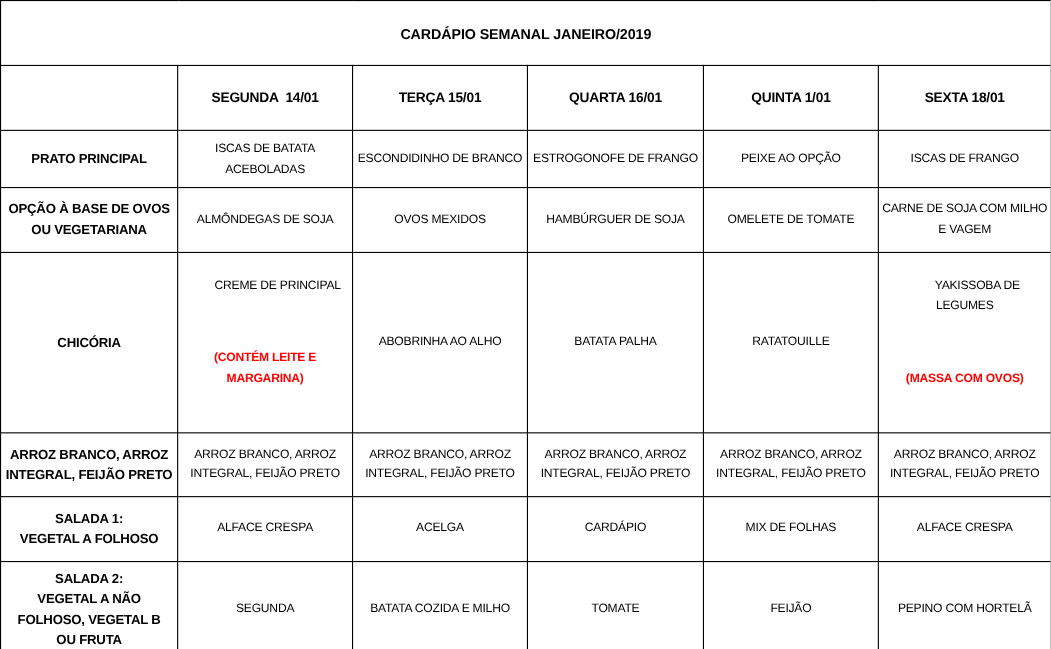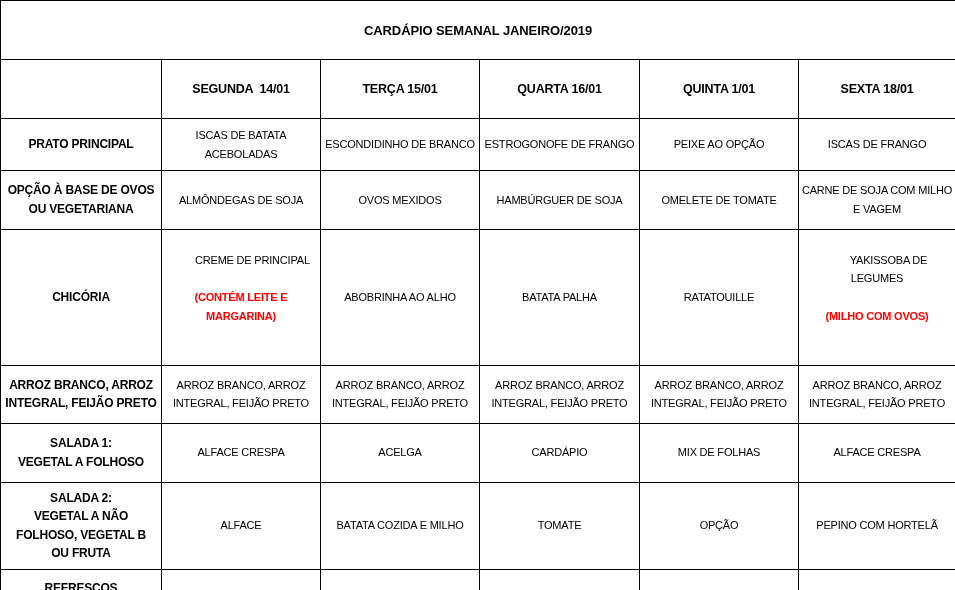--- a/index.html
+++ b/index.html
@@ -48,20 +48,21 @@
   }
   td.cell {
     font-size: 11px;
     letter-spacing: -0.2px;
     line-height: 1.7;
     padding: 2px 2px;
   }
   td.cell .note {
     color: #FF0000;
     font-weight: bold;
+    margin-top: 28px;
   }
   tr.h59 { height: 59px; margin-top: 43px; }
   tr.h63 { height: 52px; }
   tr.h66 { height: 66px; }
   tr.h58 { height: 58px; }
   tr.h87 { height: 87px; }
   tr.h37 { height: 37px; }
 </style>
 </head>
 <body>
@@ -117,21 +118,21 @@
       <td class="cell">
         <span>CREME DE PRINCIPAL</span>
         <div class="note">(CONTÉM LEITE E
 MARGARINA)</div>
       </td>
       <td class="cell"><span>ABOBRINHA AO ALHO</span></td>
       <td class="cell"><span>BATATA PALHA</span></td>
       <td class="cell"><span>RATATOUILLE</span></td>
       <td class="cell">
         <span>YAKISSOBA DE LEGUMES</span>
-        <div class="note">(MILHO COM OVOS)</div>
+        <div class="note">(MASSA COM OVOS)</div>
       </td>
     </tr>
 
     <tr class="h58">
       <th class="cat">ARROZ BRANCO, ARROZ
 INTEGRAL, FEIJÃO PRETO</th>
       <td class="cell"><span>ARROZ BRANCO, ARROZ
 INTEGRAL, FEIJÃO PRETO</span></td>
       <td class="cell"><span>ARROZ BRANCO, ARROZ
 INTEGRAL, FEIJÃO PRETO</span></td>
@@ -151,24 +152,24 @@
       <td class="cell"><span>CARDÁPIO</span></td>
       <td class="cell"><span>MIX DE FOLHAS</span></td>
       <td class="cell"><span>ALFACE CRESPA</span></td>
     </tr>
 
     <tr class="h87">
       <th class="cat">SALADA 2:
 VEGETAL A NÃO
 FOLHOSO, VEGETAL B
 OU FRUTA</th>
-      <td class="cell"><span>ALFACE</span></td>
+      <td class="cell"><span>SEGUNDA</span></td>
       <td class="cell"><span>BATATA COZIDA E MILHO</span></td>
       <td class="cell"><span>TOMATE</span></td>
-      <td class="cell"><span>OPÇÃO</span></td>
+      <td class="cell"><span>FEIJÃO</span></td>
       <td class="cell"><span>PEPINO COM HORTELÃ</span></td>
     </tr>
 
     <tr class="h37">
       <th class="cat" rowspan="2">REFRESCOS</th>
       <td class="cell"></td>
       <td class="cell"></td>
       <td class="cell"></td>
       <td class="cell"></td>
       <td class="cell"></td>

